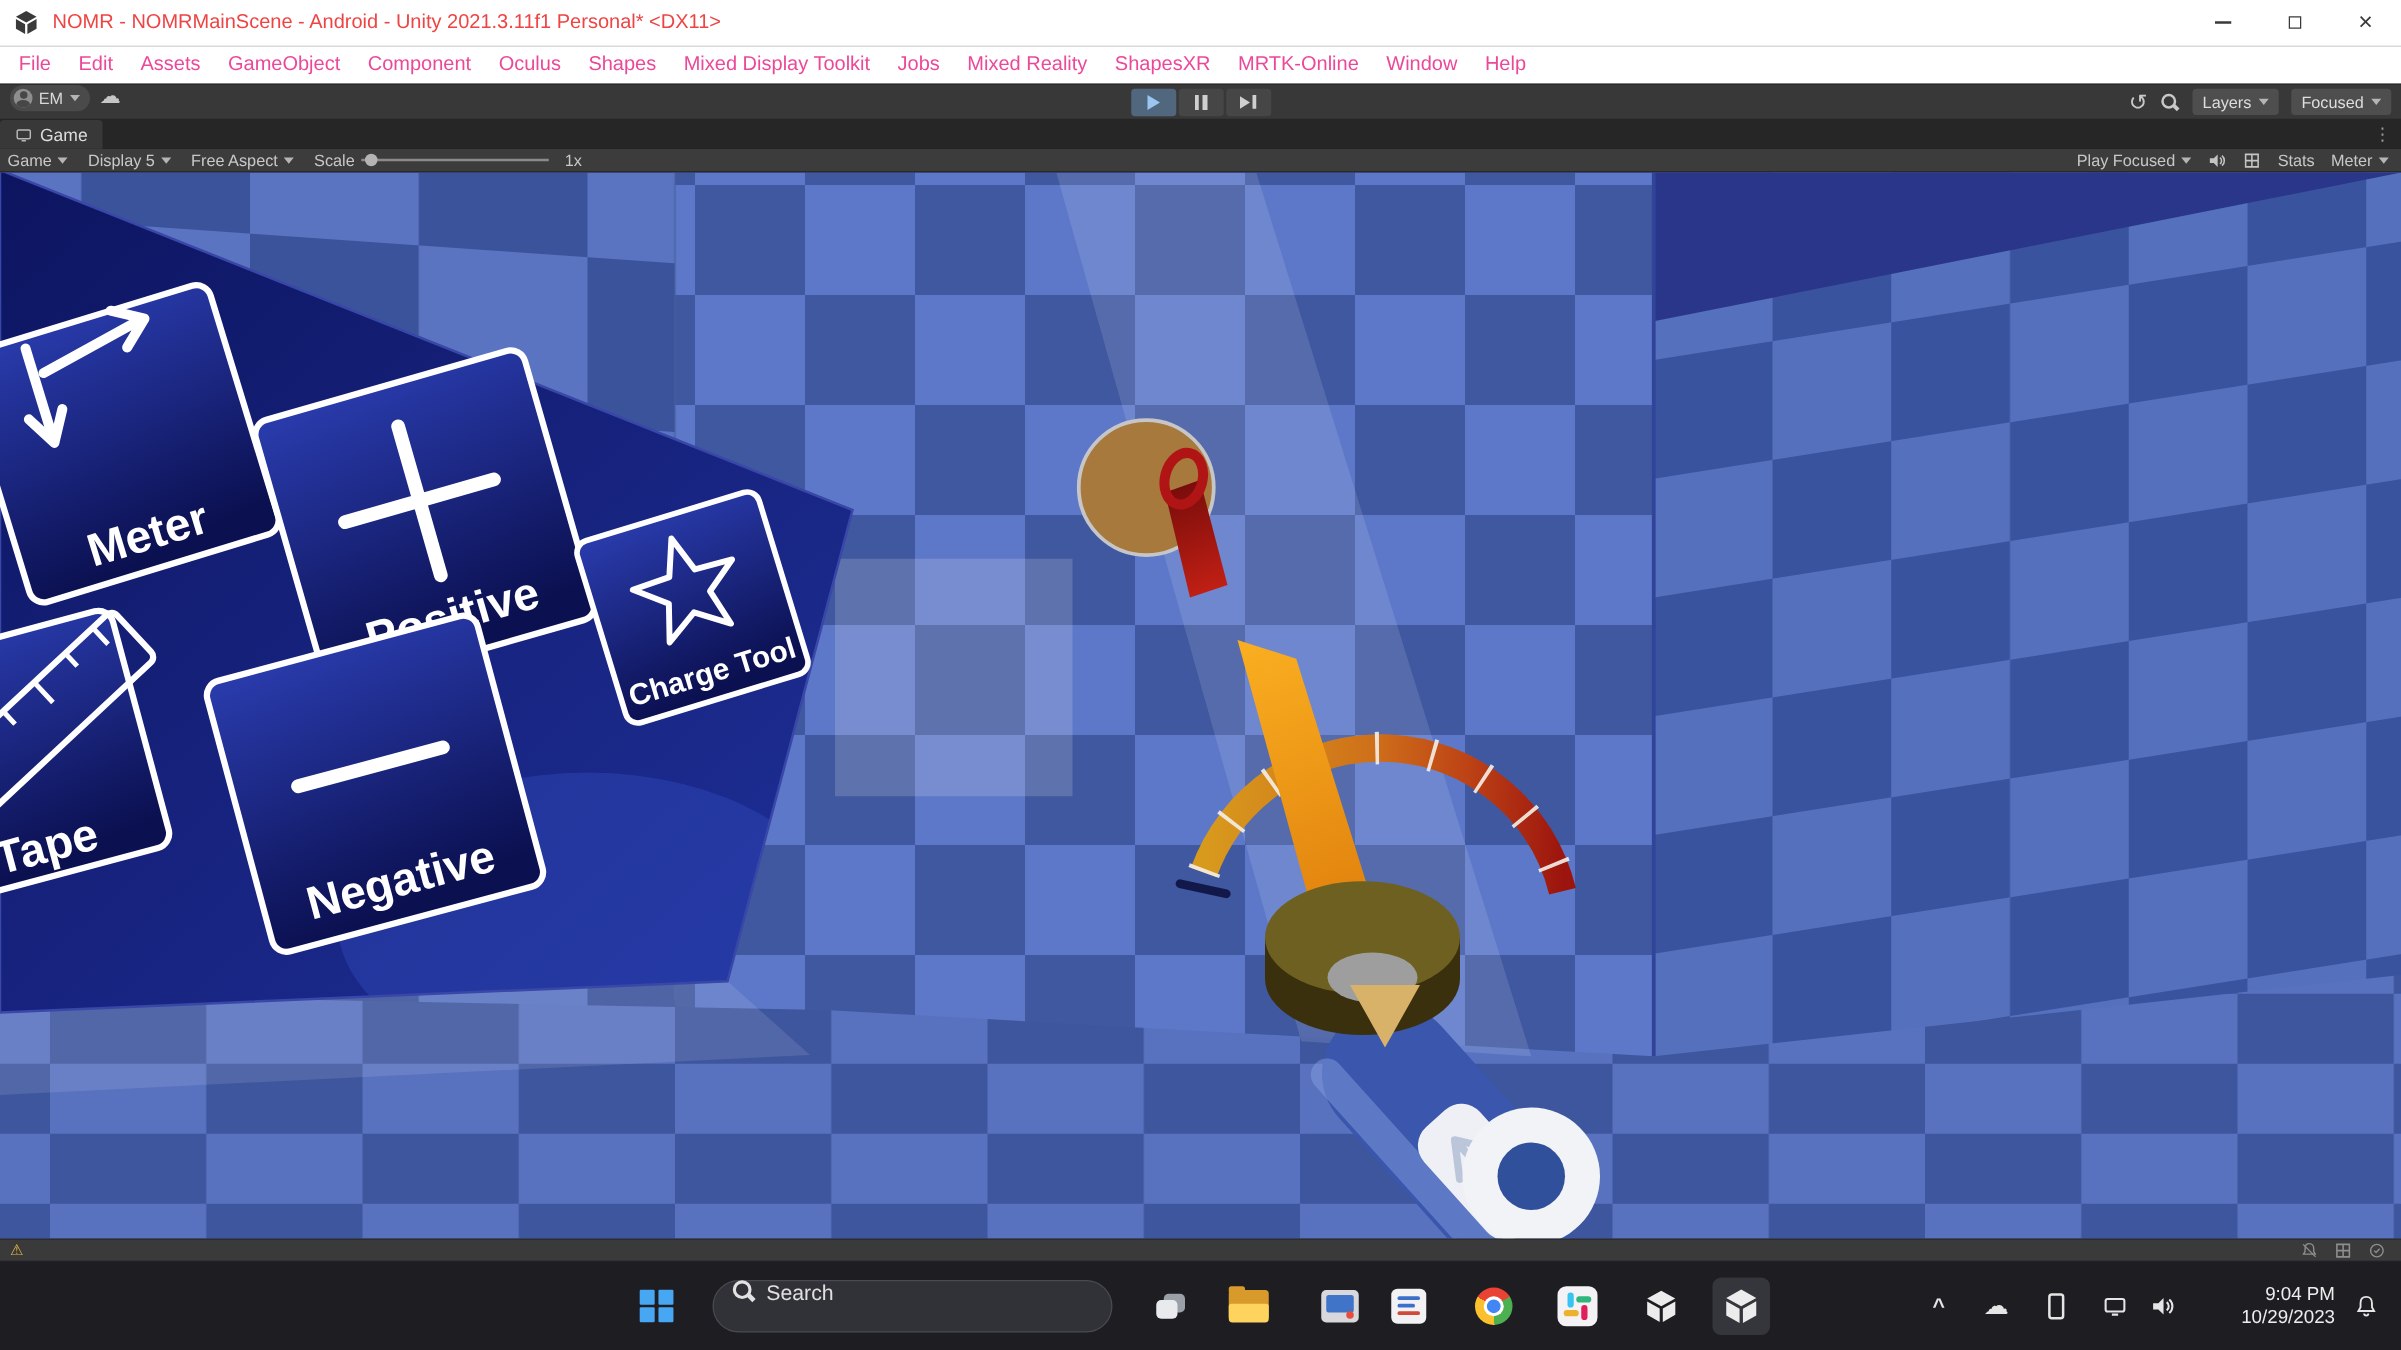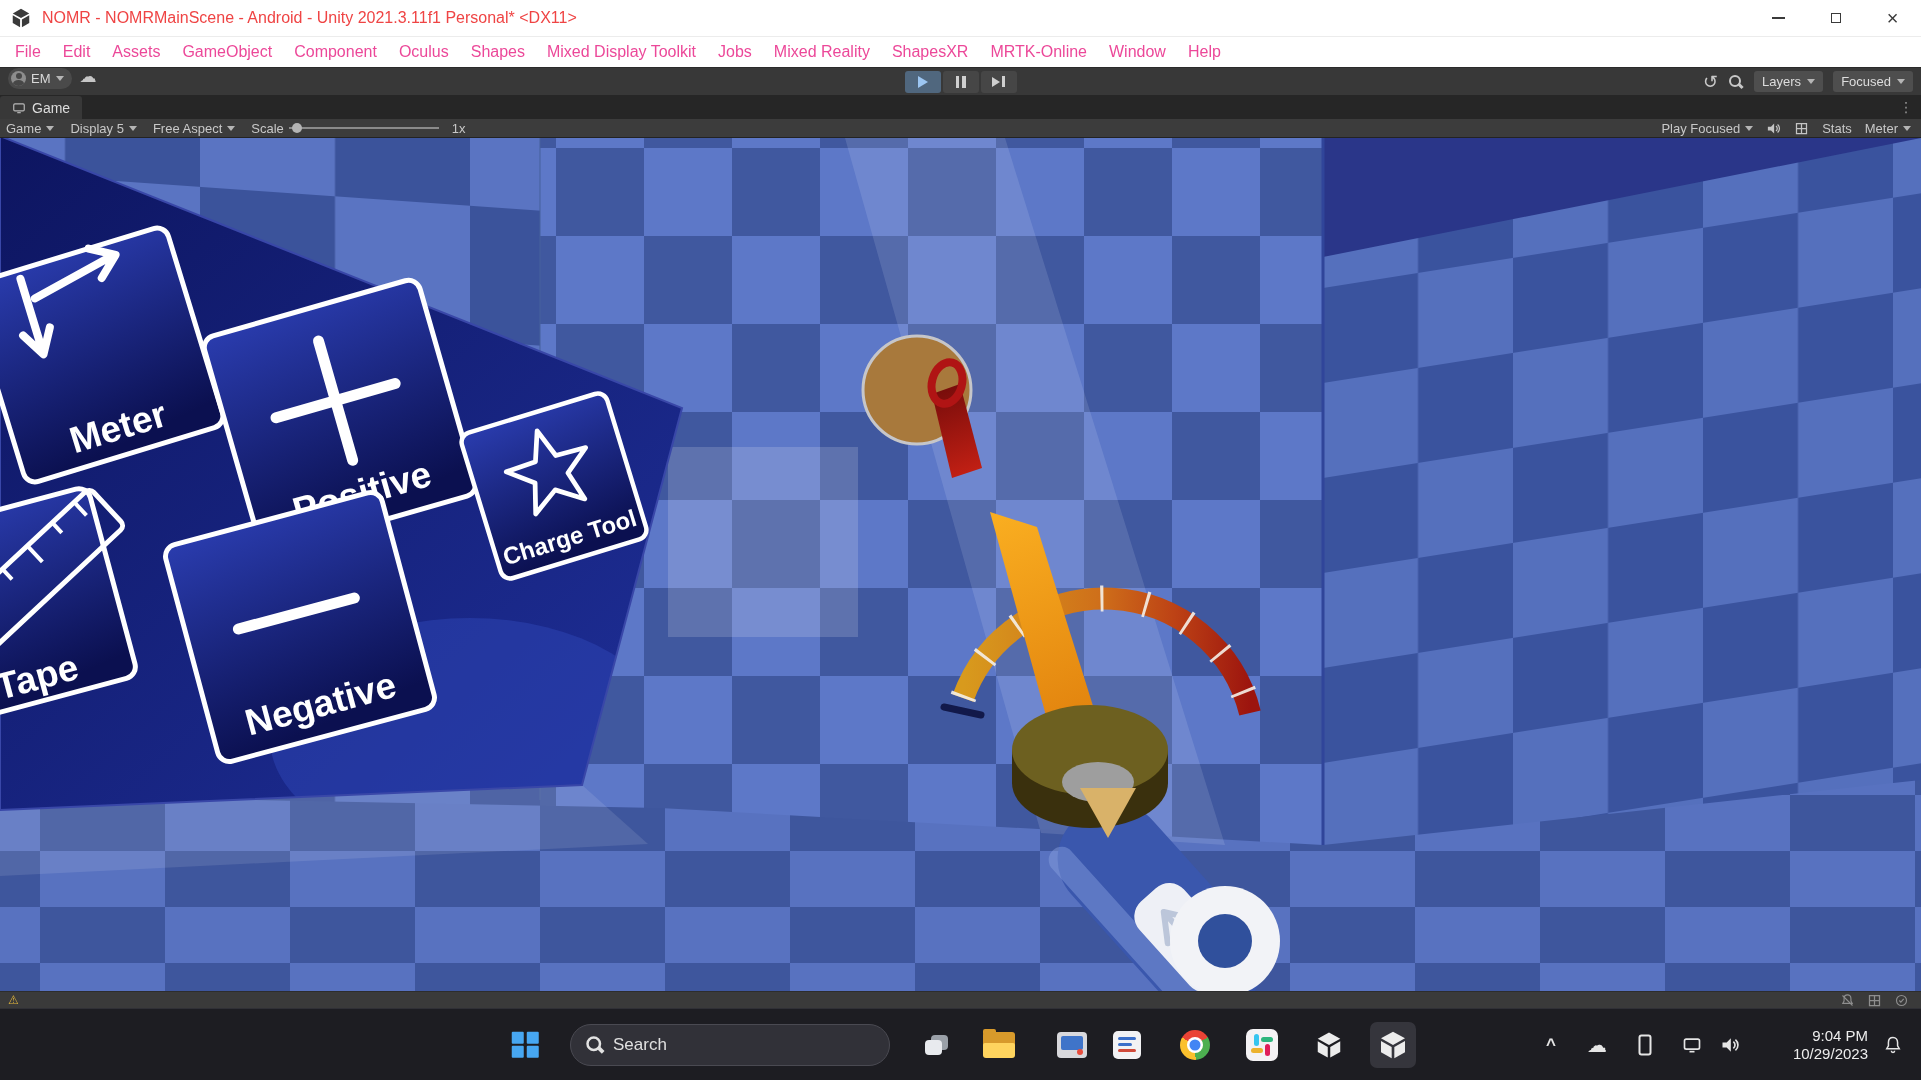--- a/index.html
+++ b/index.html
@@ -84,21 +84,21 @@
   .sb-right { margin-left:auto; display:flex; align-items:center; gap:12px; padding-right:4px; }
   .sb-ic { width:15px; height:15px; color:#8e8e8e; }
 
   
   .taskbar { position:absolute; top:1008px; left:0; width:1921px; height:72px; background:#1d1d22;
              border-top:1px solid #303036; }
   .tb-item { position:absolute; top:50%; transform:translate(-50%,-50%); display:flex; align-items:center; justify-content:center; }
   .winlogo { display:grid; grid-template-columns:12px 12px; grid-template-rows:12px 12px; gap:2.5px; }
   .winlogo i { background:#47a7f2; border-radius:1px; }
   .search-pill { position:absolute; left:570px; top:50%; transform:translateY(-50%); width:320px; height:42px;
-                 border-radius:21px; background:#313138; border:1px solid #4a4a52; display:flex; align-items:center; padding-left:16px; gap:10px; }
+                 border-radius:21px; background:#313138; border:1px solid #4a4a52; display:flex; padding-left:16px; gap:10px; }
   .mag-light { transform:scale(1.25); }
   .mag-light::before { border-color:#e2e2e2; }
   .mag-light::after { background:#e2e2e2; }
   .search-text { color:#e0e0e0; font-size:17px; }
   .taskview { position:relative; width:26px; height:24px; }
   .tv-back { position:absolute; left:7px; top:2px; width:17px; height:15px; border-radius:4px; background:#9aa0a8; }
   .tv-front { position:absolute; left:1px; top:7px; width:17px; height:15px; border-radius:4px; background:#e8eaee; }
   .folder { position:relative; width:32px; height:26px; }
   .f-back { position:absolute; left:0; top:0; width:32px; height:24px; border-radius:3px; background:#d89a2b; }
   .f-back::before { content:''; position:absolute; left:0; top:-3px; width:13px; height:6px; border-radius:2px; background:#d89a2b; }

